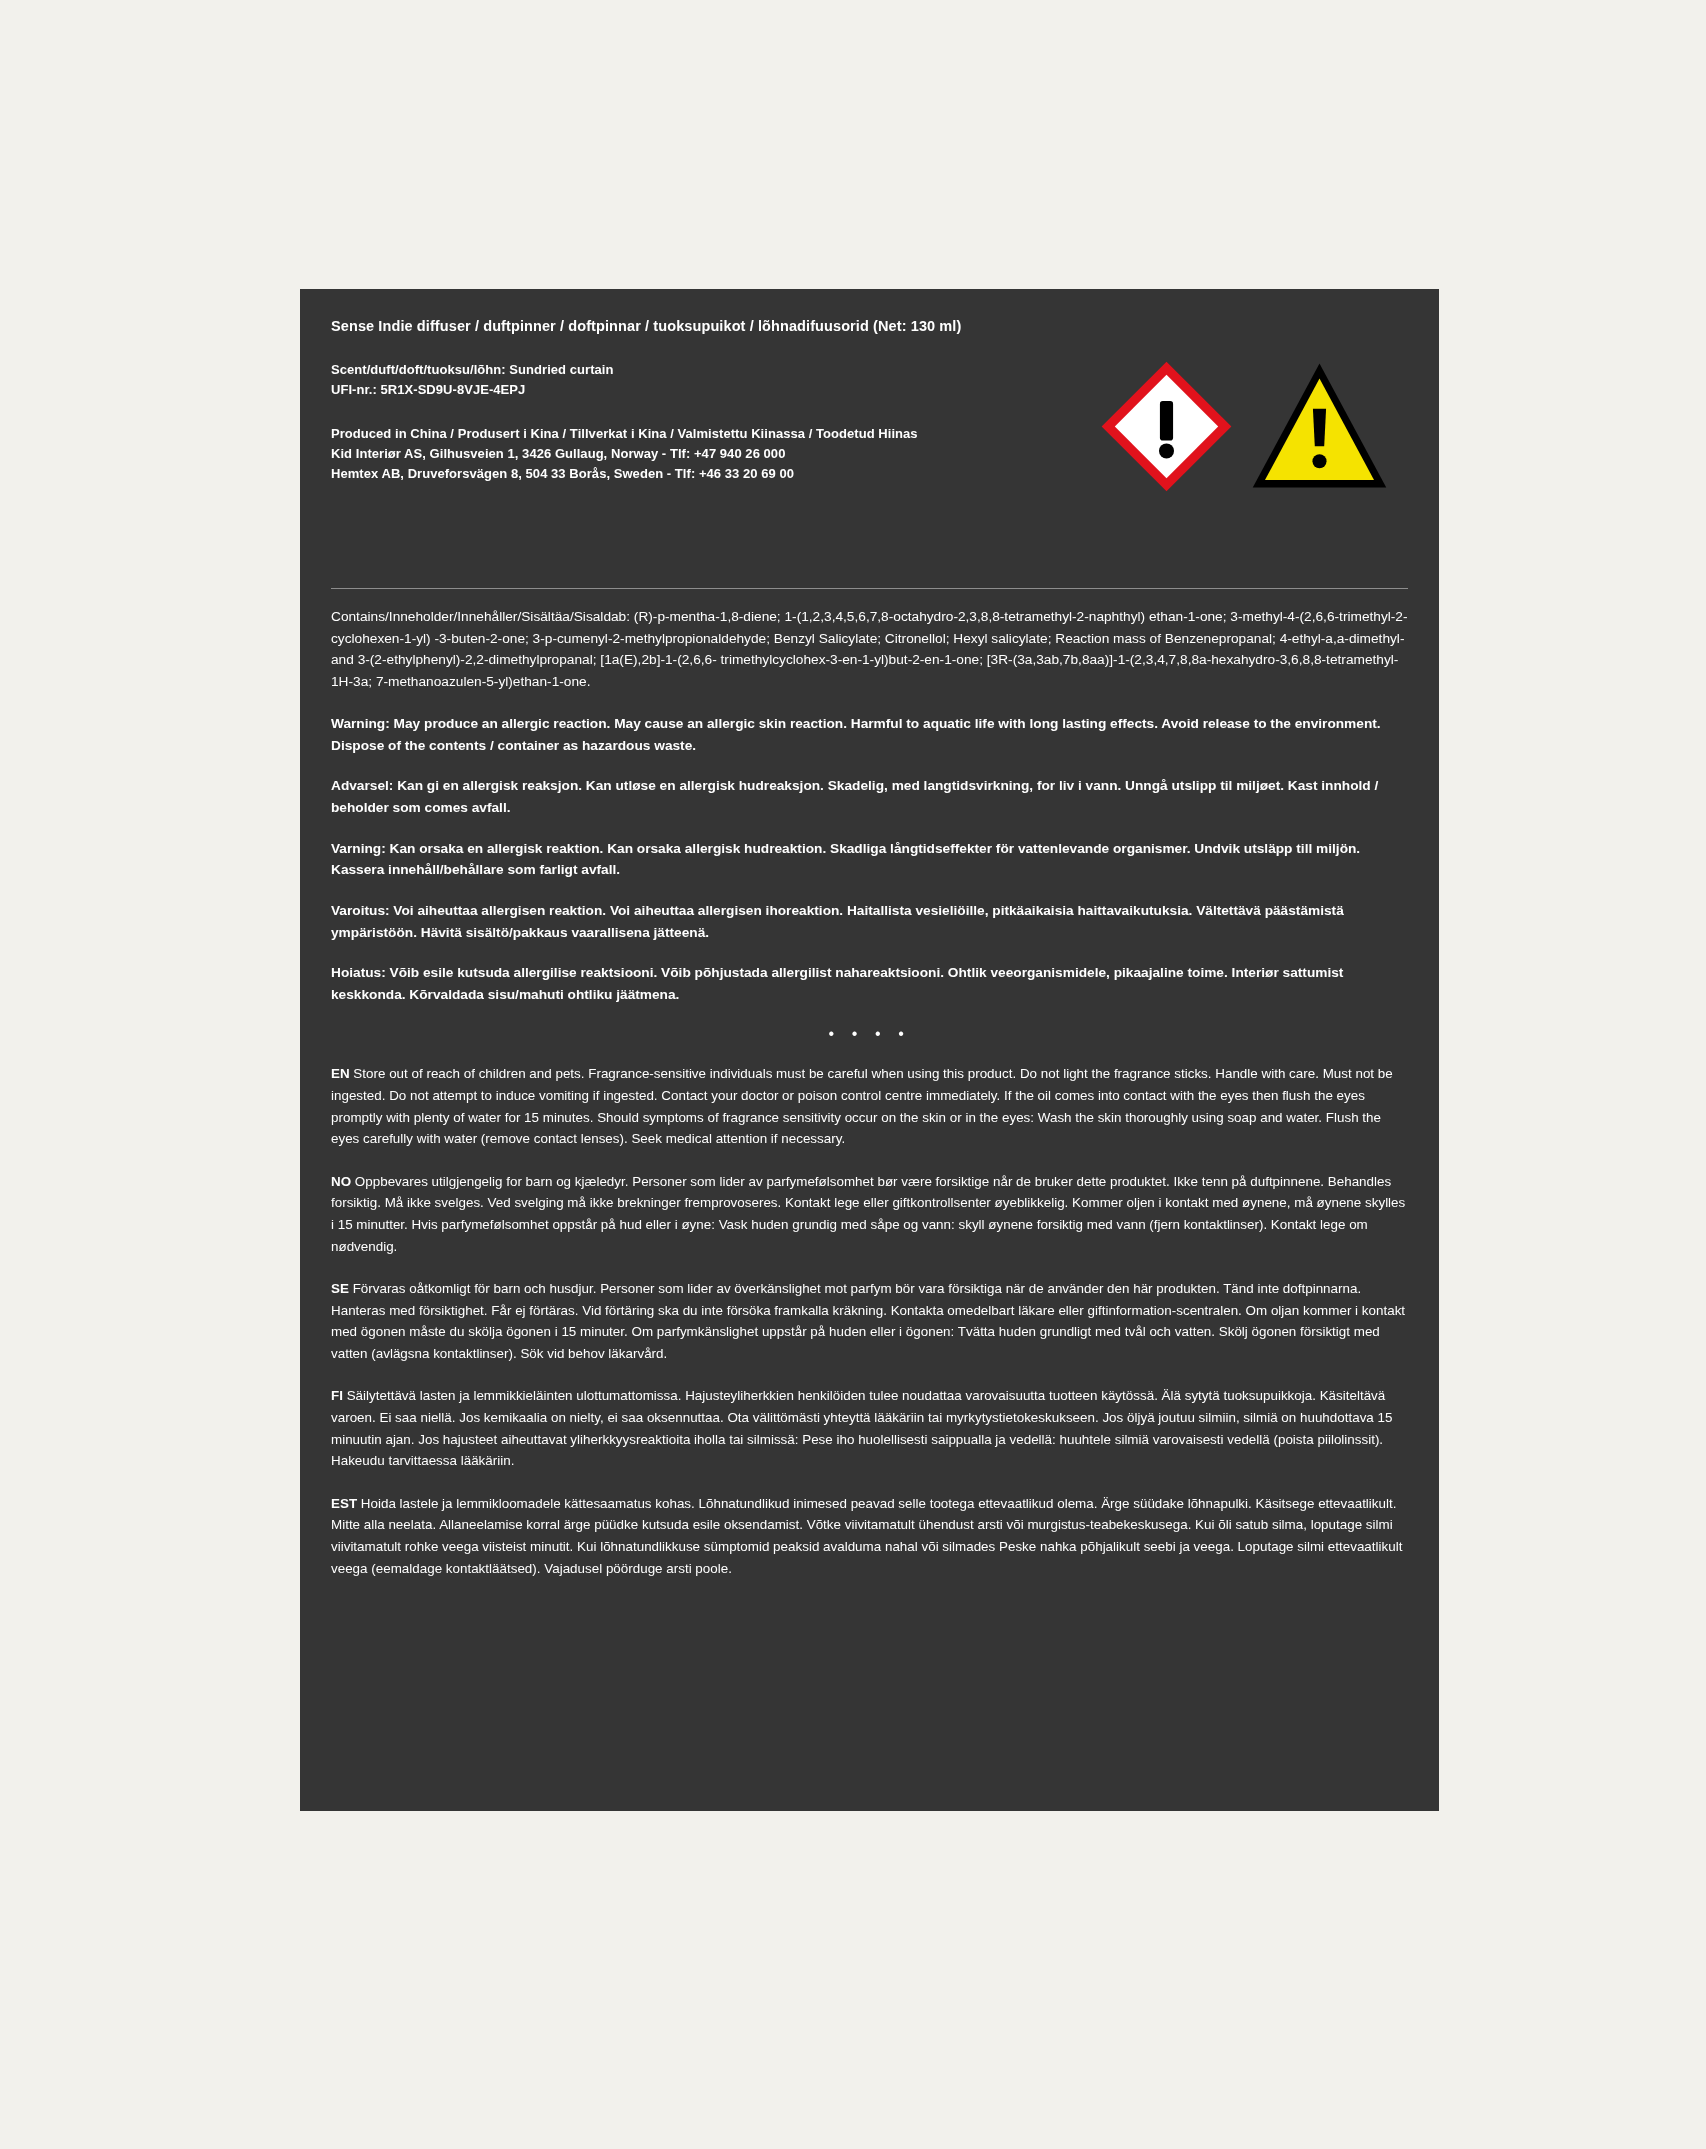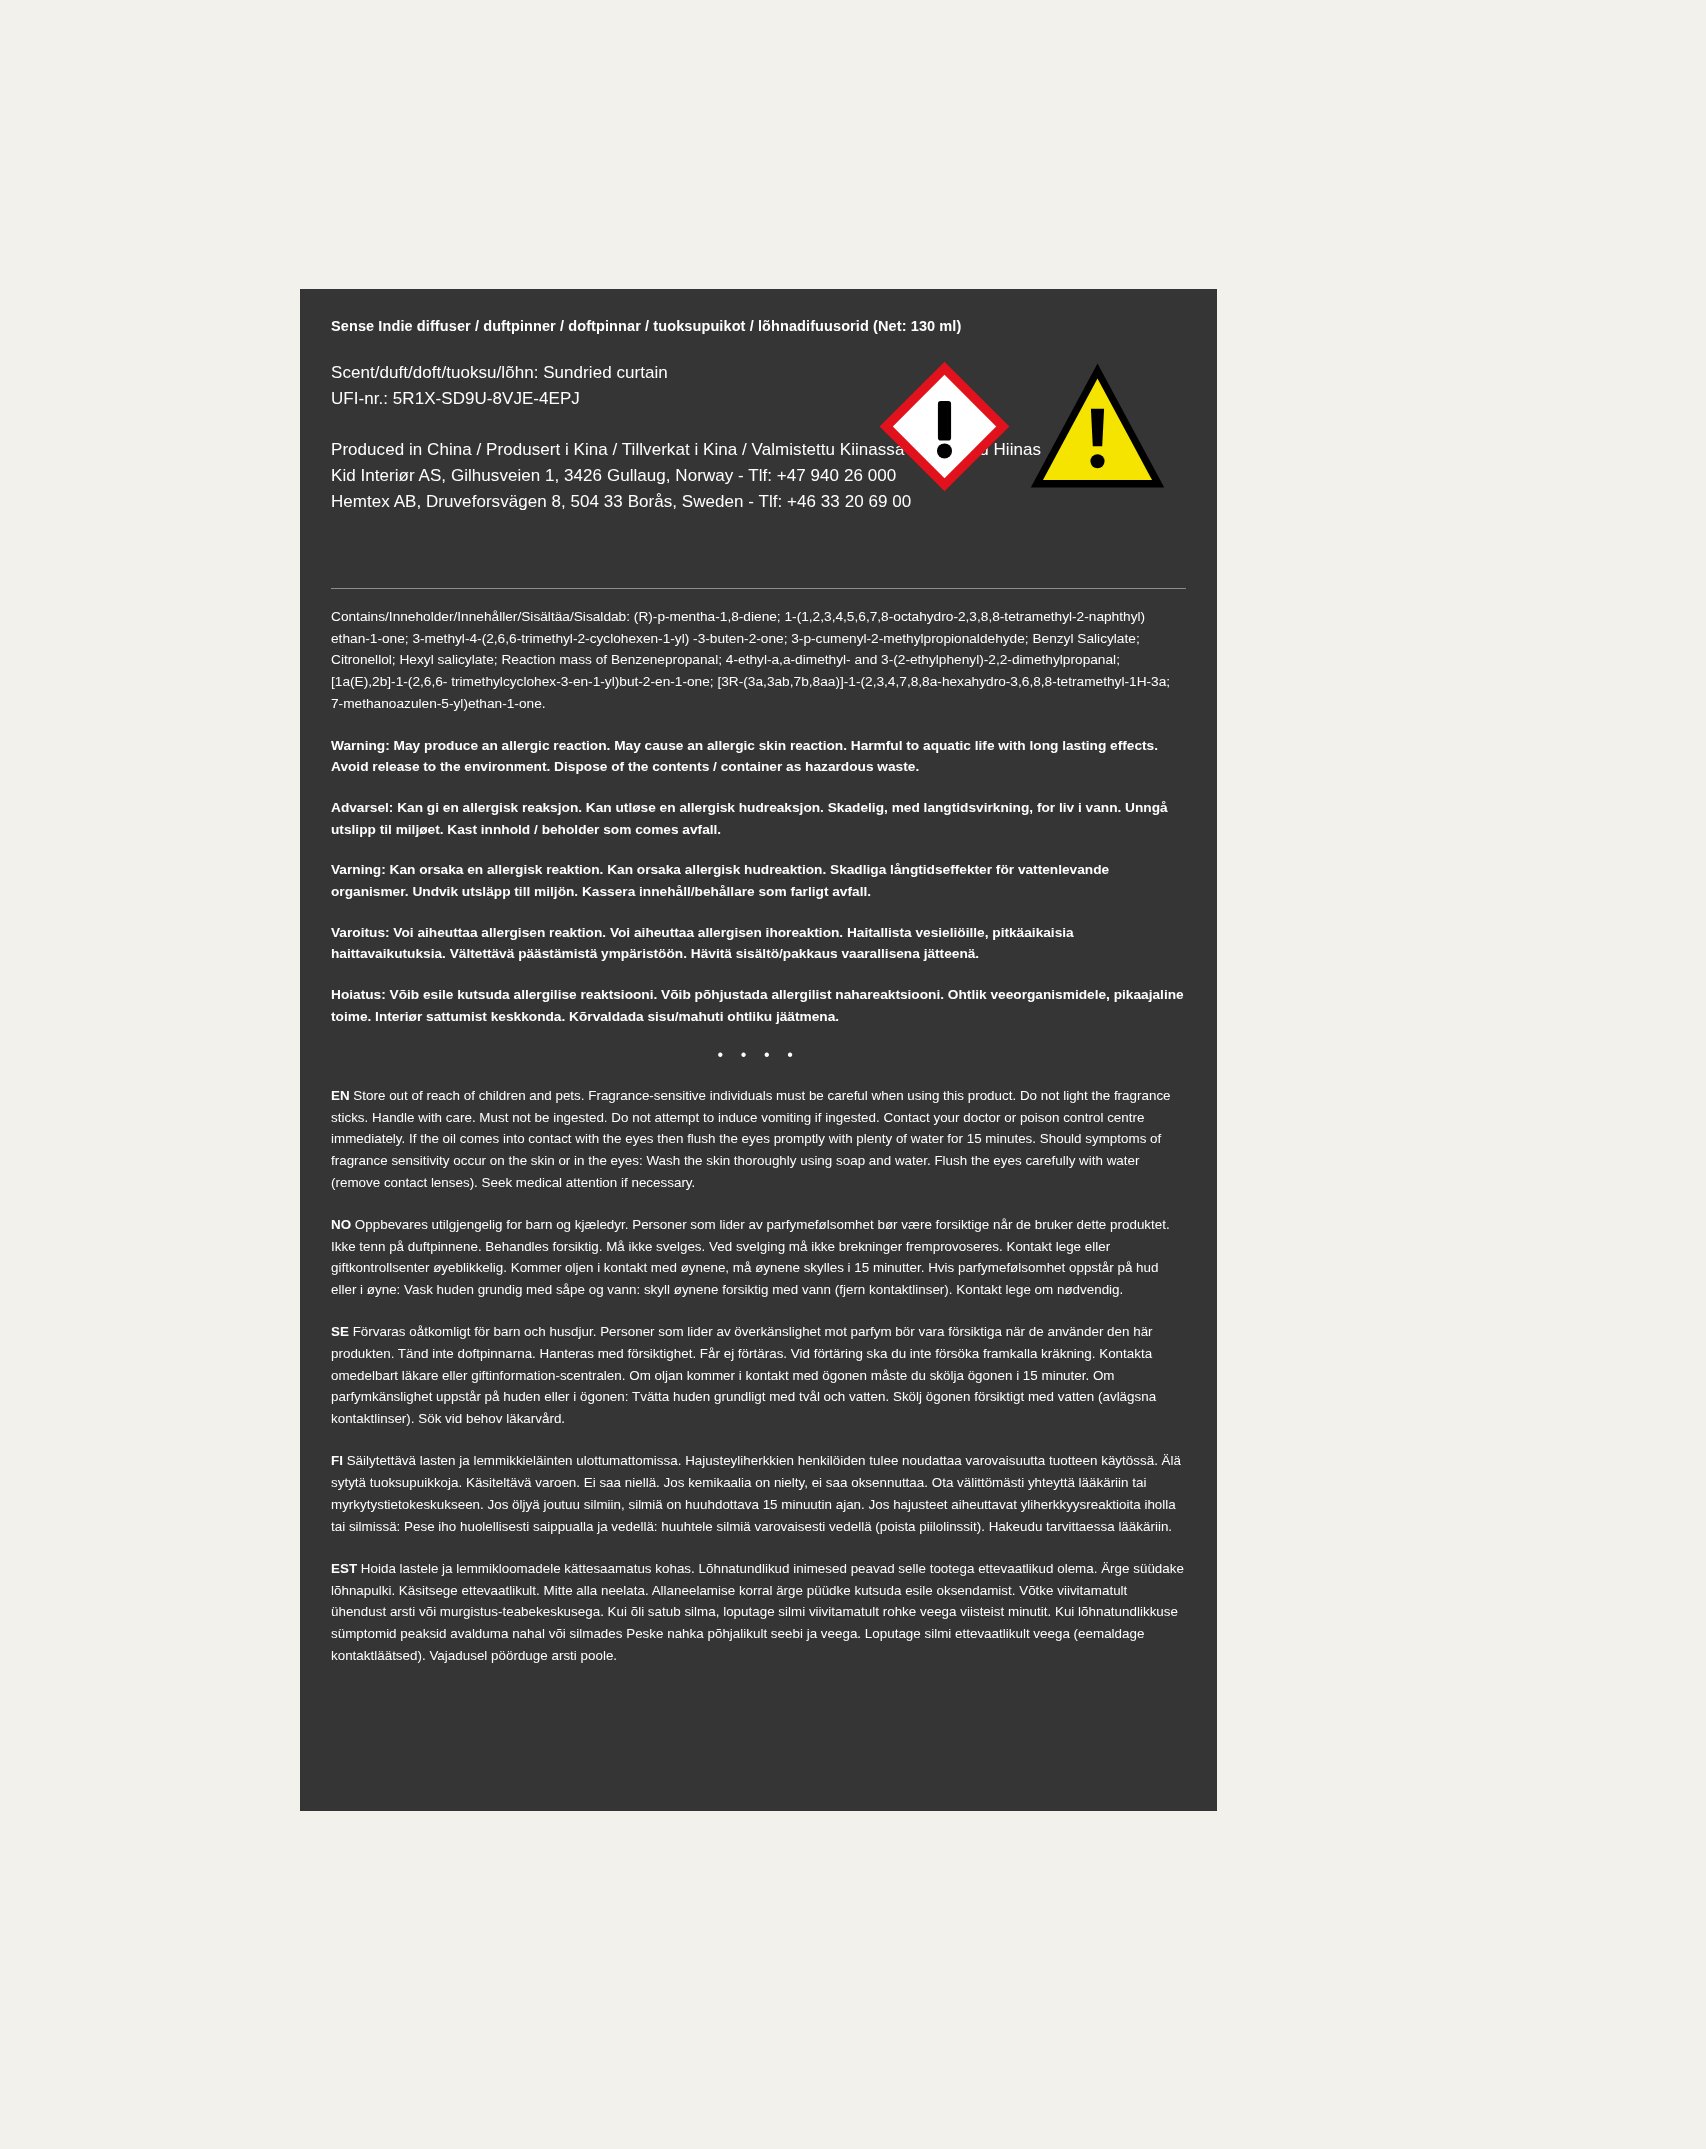--- a/index.html
+++ b/index.html
@@ -11,38 +11,39 @@
     width: 1706px;
     height: 2149px;
     font-family: "Liberation Sans", sans-serif;
     position: relative;
     overflow: hidden;
   }
   #label {
     position: absolute;
     left: 300px;
     top: 289px;
-    width: 917px;
+    width: 1139px;
     height: 1522px;
     background: #353535;
     color: #ffffff;
     box-sizing: border-box;
     padding: 28px 31px 19px 31px;
   }
   .hdr-title {
     font-size: 14.5px;
     font-weight: bold;
     letter-spacing: 0.1px;
     margin: 0 0 0 0;
     line-height: 1.3;
   }
   .block {
-    font-size: 17px;
+    font-size: 13px;
     line-height: 1.55;
     letter-spacing: 0.05px;
+    font-weight: bold;
   }
   .top-area {
     position: relative;
     min-height: 258px;
   }
   .top-text {
     width: 712px;
   }
   .spacer-sm { height: 24px; }
   .pictograms {

